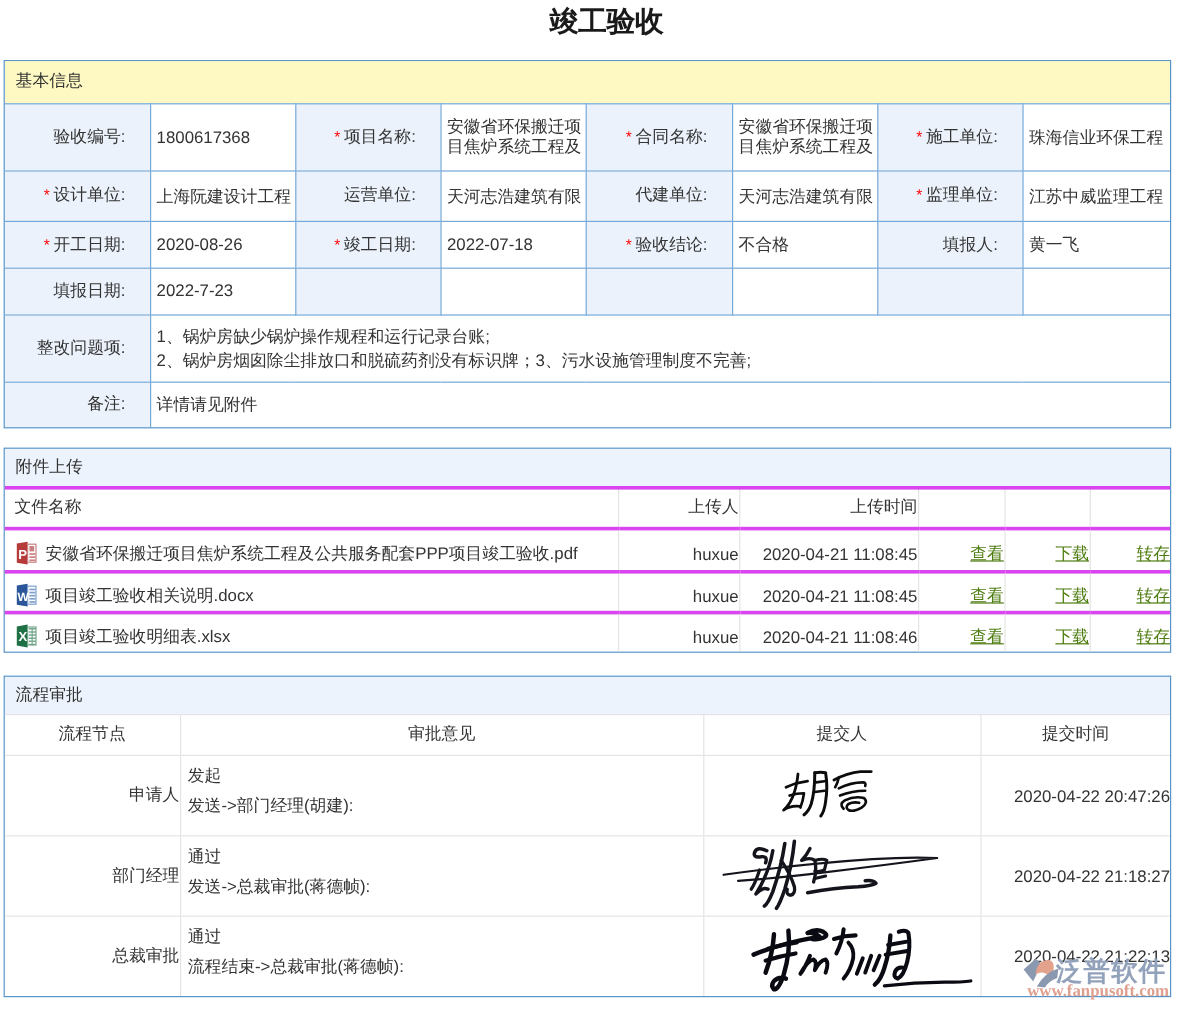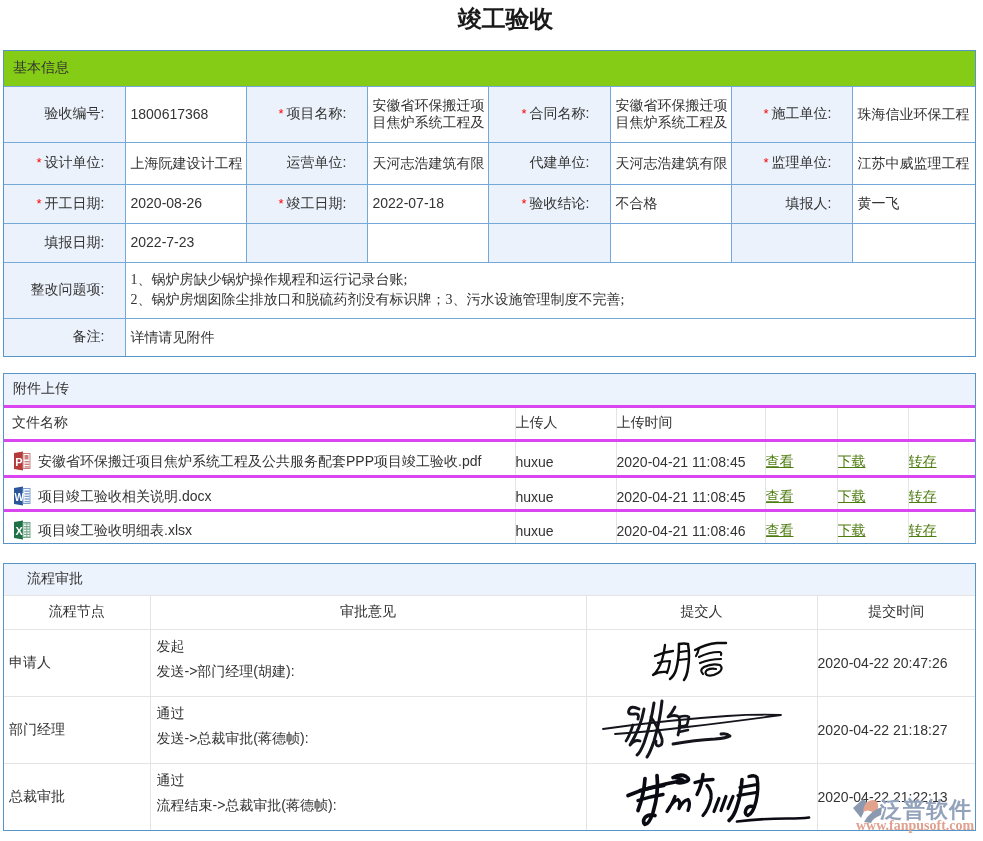--- a/index.html
+++ b/index.html
@@ -7,38 +7,38 @@
 #page { position:relative; width:983px; height:841px; overflow:hidden; }
 h1.title { position:absolute; left:14px; top:5px; width:983px; text-align:center; font-size:24px; line-height:27px; font-weight:bold; color:#1a1a1a; letter-spacing:-0.3px; }
 .box { position:absolute; left:3px; width:973px; border:1px solid #5795c8; background:#fff; }
 .box table { border-collapse:collapse; table-layout:fixed; width:100%; }
 td { font-size:14px; color:#333; overflow:hidden; }
 .star { color:#f00; font-size:13px; margin-right:3px; }
 
 #t1 td { border-right:1px solid #74a8d8; border-bottom:1px solid #74a8d8; }
 #t1 td.noR, #t1 tr td:last-child { border-right:none; }
 #t1 tr.last td { border-bottom:none; }
-#t1 .hd { background:#84cc16; text-align:left; padding-left:9px; }
+#t1 .hd { background:#fef9c3; text-align:left; padding-left:9px; }
 #t1 .lbl { background:#ebf2fb; text-align:right; padding-right:20px; }
 #t1 .val { background:#fff; text-align:left; padding-left:5px; line-height:17px; }
 
 #t2 td { border-right:1px solid #e4e4e4; border-bottom:3px solid #d946ef; }
 #t2 tr.data td { padding-top:8px; }
 #t2 tr td:last-child { border-right:none; }
 #t2 tr.last td { border-bottom:none; }
 #t2 .hd { background:#edf3fc; text-align:left; padding-left:9px; }
 #t2 .fn { text-align:left; padding-left:8px; white-space:nowrap;margin-left:40px; }
-.ctr { text-align:left;margin-left:44px; }
+.ctr { text-align:right;margin-left:44px; }
 a.lnk { color:#4d7c0f; text-decoration:underline; }
 .fico { display:inline-block; vertical-align:-5px; margin-right:6px; }
 
 #t3 td { border-right:1px solid #e4e4e4; border-bottom:1px solid #e4e4e4; }
 #t3 tr td:last-child { border-right:none; }
 #t3 tr.last td { border-bottom:none; }
-#t3 .hd { background:#edf3fc; text-align:left; padding-left:23px; }
+#t3 .hd { background:#edf3fc; text-align:left; padding-left:9px; }
 #t3 .ch { background:#fff; text-align:center; }
 #t3 .op { text-align:left; padding-left:6px; line-height:25px; vertical-align:top; padding-top:4px; }
 .sigcell { padding:0; }
 .sigcell svg { display:block; }
 
 #wm { position:absolute; left:845px; top:784px; width:138px; height:57px; z-index:5; }
 </style>
 </head>
 <body>
 <div id="page">
@@ -95,21 +95,21 @@
             <td class="val">2022-7-23</td>
   <td class="lbl"></td>
             <td class="val"></td>
   <td class="lbl"></td>
             <td class="val"></td>
   <td class="lbl"></td>
             <td class="val"></td>
 </tr>
 <tr style="height:56px">
   <td class="lbl">整改问题项:</td>
-  <td class="val" colspan="7" style="line-height:20px;font-family:Liberation Serif, serif;">1、锅炉房缺少锅炉操作规程和运行记录台账;<br>2、锅炉房烟囱除尘排放口和脱硫药剂没有标识牌；3、污水设施管理制度不完善;</td>
+  <td class="val" colspan="7" style="line-height:20px;">1、锅炉房缺少锅炉操作规程和运行记录台账;<br>2、锅炉房烟囱除尘排放口和脱硫药剂没有标识牌；3、污水设施管理制度不完善;</td>
 </tr>
 <tr style="height:38px" class="last">
   <td class="lbl">备注:</td>
   <td class="val" colspan="7">详情请见附件</td>
 </tr>
 </tbody>
       </table>
 </div>
 
 <div class="box" id="b2" style="top:373px;">

